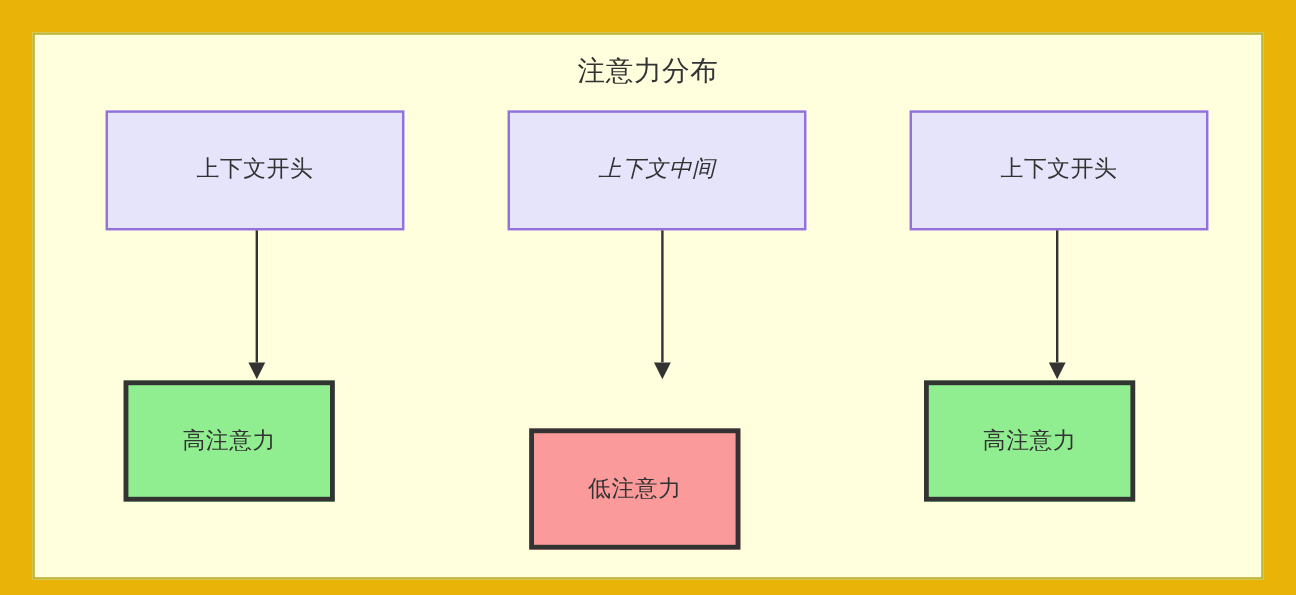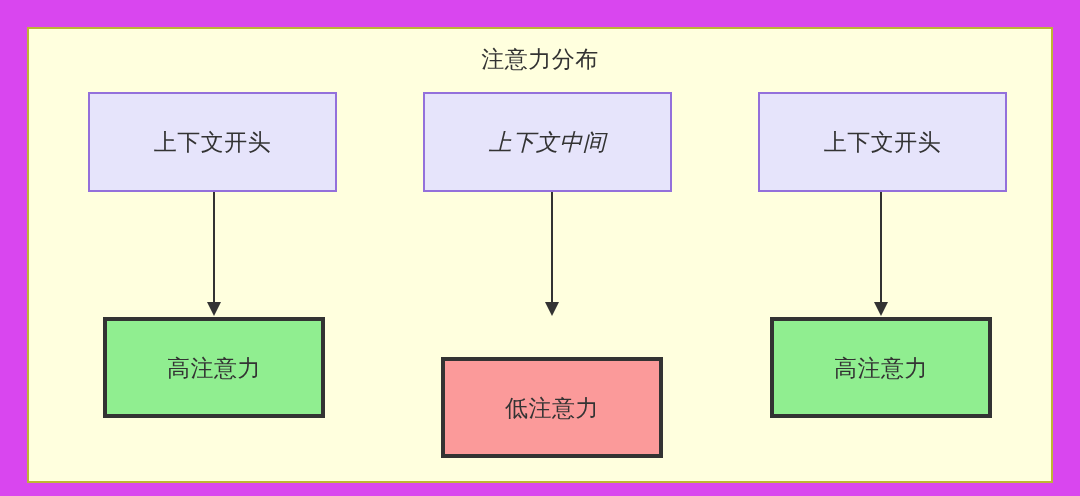--- a/index.html
+++ b/index.html
@@ -11,21 +11,21 @@
     width: 1080px;
     height: 496px;
     font-family: "Liberation Sans", "DejaVu Sans", sans-serif;
     overflow: hidden;
   }
 
   #diagram-root {
     position: relative;
     width: 1080px;
     height: 496px;
-    background: #d946ef;
+    background: #eab308;
   }
 
   
   #subgraph-container {
     position: absolute;
     left: 27px;
     top: 27px;
     width: 1026px;
     height: 456px;
     background: #ffffde;
@@ -45,37 +45,37 @@
     letter-spacing: 0.5px;
   }
 
   
   .node {
     position: absolute;
     box-sizing: border-box;
     display: flex;
     align-items: center;
     justify-content: center;
-    font-size: 23px;
+    font-size: 19px;
     line-height: 28px;
     color: #333333;
     letter-spacing: 0.5px;
     text-align: center;
   }
 
   .node-context {
     background: #e6e4fb;
     border: 2px solid #9370db;
     width: 249px;
     height: 100px;
     top: 92px;
   }
 
   .node-attention {
-    width: 222px;
+    width: 176px;
     height: 101px;
     top: 317px;
     border: 4px solid #333333;
     text-align: right;
   }
 
   .attn-high { background: #90ee90; }
   .attn-low  { background: #fb9a9a; }
 
   

